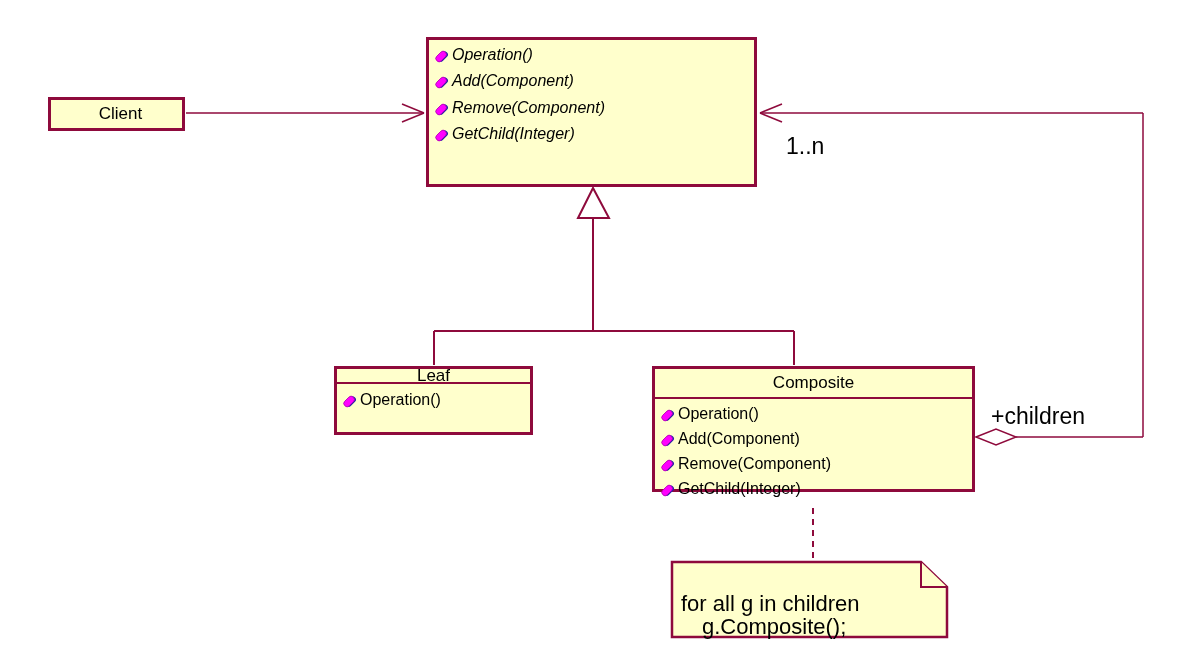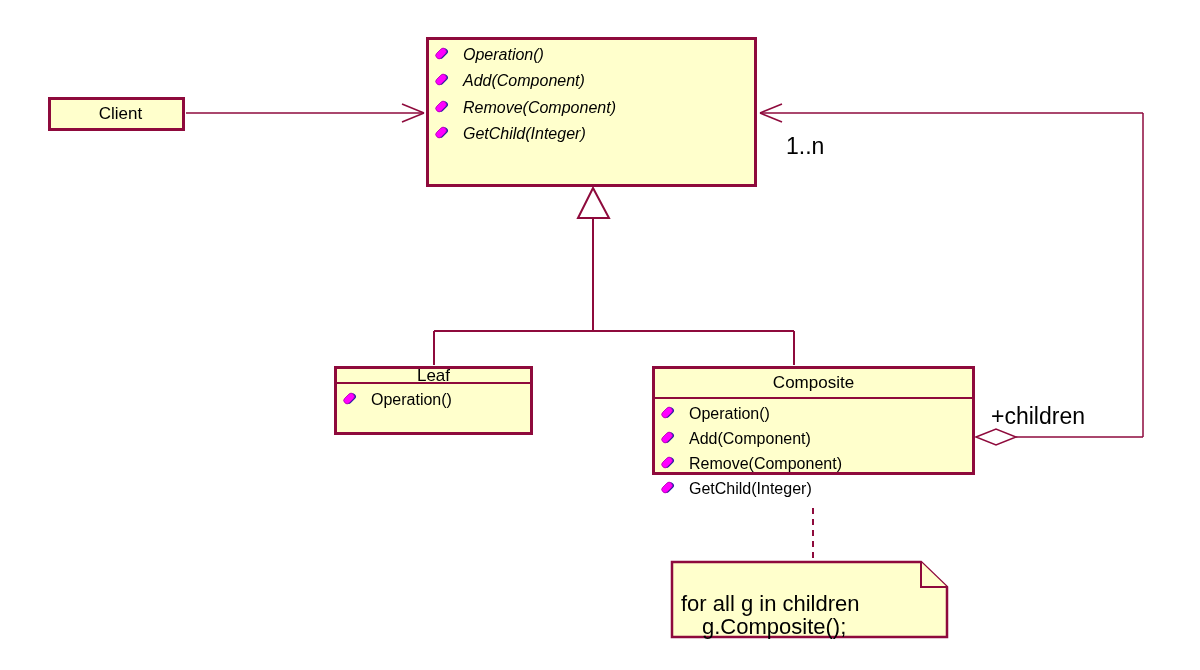--- a/index.html
+++ b/index.html
@@ -11,21 +11,21 @@
   .class-box{
     position:absolute;box-sizing:border-box;background:#FFFFCC;
     border:3px solid #8E0A3C;z-index:2;
   }
   .title-row{
     display:flex;align-items:center;justify-content:center;
     border-bottom:2px solid #8E0A3C;font-size:17px;box-sizing:border-box;
   }
   .abstract .title-row, .abstract .method-label{font-style:italic;}
   .methods{display:flex;flex-direction:column;justify-content:space-around;box-sizing:border-box;padding:2px 2px 2px 5px;}
-  .method-row{display:flex;align-items:flex-start;gap:14px;}
+  .method-row{display:flex;align-items:flex-end;gap:3px;}
   .method-label{font-size:16px;white-space:nowrap;}
   .op-icon{flex:0 0 15px;width:15px;height:15px;display:inline-block;}
   .floating-label{position:absolute;z-index:2;font-size:23px;white-space:nowrap;}
   .note-text{position:absolute;z-index:2;font-size:22px;white-space:nowrap;margin-top:24px;}
 </style>
 </head>
 <body>
 
 <div class="canvas">
 
@@ -119,21 +119,21 @@
             <g transform="rotate(-45 7.5 7.5)">
               <rect x="2.2" y="5.2" width="12" height="6.4" rx="3" fill="#2222AA"></rect>
               <rect x="1.2" y="4" width="12" height="6.4" rx="3" fill="#FF00FF" stroke="#B000B0" stroke-width="0.8"></rect>
             </g>
           </svg>
         <span class="method-label">Operation()</span>
       </div>
     </div>
   </div>
 
-  <div class="class-box" style="left:652px;top:366px;width:323px;height:109px;">
+  <div class="class-box" style="left:652px;top:366px;width:323px;height:126px;">
     <div class="title-row" style="height:30px;">Composite</div>
     <div class="methods" style="height:104px;">
       <div class="method-row">
         <svg class="op-icon" viewBox="0 0 15 15">
             <g transform="rotate(-45 7.5 7.5)">
               <rect x="2.2" y="5.2" width="12" height="6.4" rx="3" fill="#2222AA"></rect>
               <rect x="1.2" y="4" width="12" height="6.4" rx="3" fill="#FF00FF" stroke="#B000B0" stroke-width="0.8"></rect>
             </g>
           </svg>
         <span class="method-label">Operation()</span>

